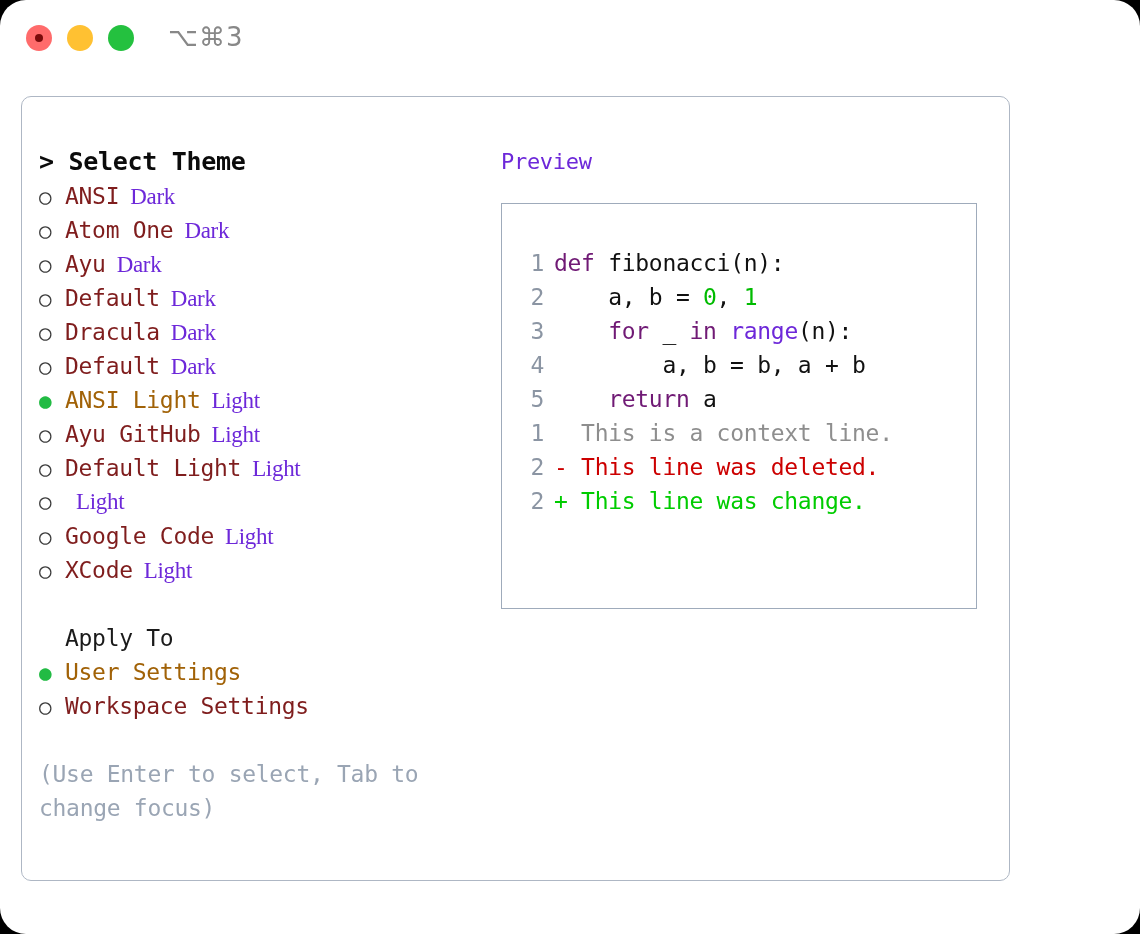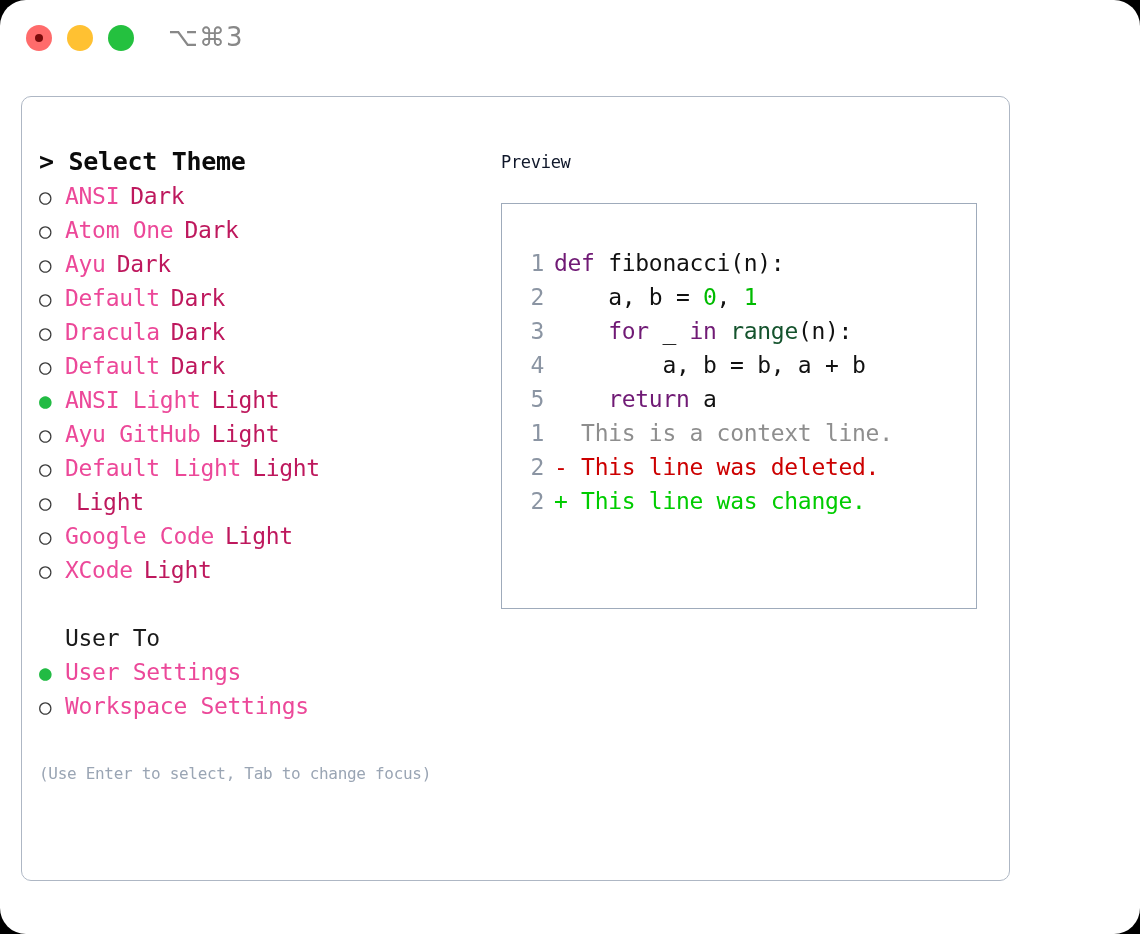--- a/index.html
+++ b/index.html
@@ -112,54 +112,54 @@
     letter-spacing: -0.3px;
   }
   .bullet {
     display: inline-block;
     width: 26px;
     flex: 0 0 26px;
     font-size: 21px;
     color: #3d3d3d;
   }
   .bullet.sel { color: #22bb44; }
-  .label  { color: #ec4899; }
-  .label.sel { color: #ec4899; }
-  .variant { color: #be185d; padding-left: 11px; }
+  .label  { color: #7f1d1d; }
+  .label.sel { color: #a16207; }
+  .variant { color: #6d28d9; padding-left: 11px; font-family: Liberation Serif, serif; }
 
   .apply-head {
     font-size: 23px;
     color: #1a1a1a;
     padding-left: 26px;
     line-height: 34px;
     height: 34px;
     white-space: pre;
     letter-spacing: -0.3px;
     margin-top: 34px;
   }
 
   .hint {
     margin-top: 34px;
-    font-size: 16px;
+    font-size: 23px;
     color: #9aa5b4;
     line-height: 34px;
     width: 410px;
     letter-spacing: -0.3px;
   }
 
   
   .right-col {
     position: absolute;
     left: 479px;
     top: 48px;
     width: 495px;
   }
   .preview-head {
-    font-size: 17px;
-    color: #0f172a;
+    font-size: 22px;
+    color: #6d28d9;
     white-space: pre;
     line-height: 34px;
     letter-spacing: -0.3px;
   }
   .preview-box {
     margin-top: 24px;
     width: 476px;
     height: 406px;
     border: 1.5px solid #9fabbb;
     box-sizing: border-box;
@@ -184,21 +184,21 @@
   .ln {
     flex: 0 0 28px;
     width: 28px;
     text-align: right;
     color: #8b95a3;
     padding-right: 10px;
   }
   .code-txt { color: #111111; }
 
   .tok-kw  { color: #701a75; }
-  .tok-fn  { color: #14532d; margin-top: 34px; }
+  .tok-fn  { color: #6d28d9; margin-top: 34px; }
   .tok-num { color: #00bb00; }
 
   .diff-area {
     position: absolute;
     left: 14px;
     top: 212px;
     right: 6px;
   }
   .diff-ctx { color: #8e8e8e; }
   .diff-del { color: #cc0000; }
@@ -232,21 +232,21 @@
           <div class="row"><span class="bullet">○</span><span class="label">Dracula</span><span class="variant">Dark</span></div>
           <div class="row"><span class="bullet">○</span><span class="label">Default</span><span class="variant">Dark</span></div>
           <div class="row"><span class="bullet sel">●</span><span class="label sel">ANSI Light</span><span class="variant">Light</span></div>
           <div class="row"><span class="bullet">○</span><span class="label">Ayu GitHub</span><span class="variant">Light</span></div>
           <div class="row"><span class="bullet">○</span><span class="label">Default Light</span><span class="variant">Light</span></div>
           <div class="row"><span class="bullet">○</span><span class="variant">Light</span></div>
           <div class="row"><span class="bullet">○</span><span class="label">Google Code</span><span class="variant">Light</span></div>
           <div class="row"><span class="bullet">○</span><span class="label">XCode</span><span class="variant">Light</span></div>
         </div>
 
-      <div class="apply-head">User To</div>
+      <div class="apply-head">Apply To</div>
 
       <div id="apply-list">
           <div class="row"><span class="bullet sel">●</span><span class="label sel">User Settings</span></div>
           <div class="row"><span class="bullet">○</span><span class="label">Workspace Settings</span></div>
         </div>
 
       <div class="hint">(Use Enter to select, Tab to change focus)</div>
     </div>
 
     <div class="right-col">

